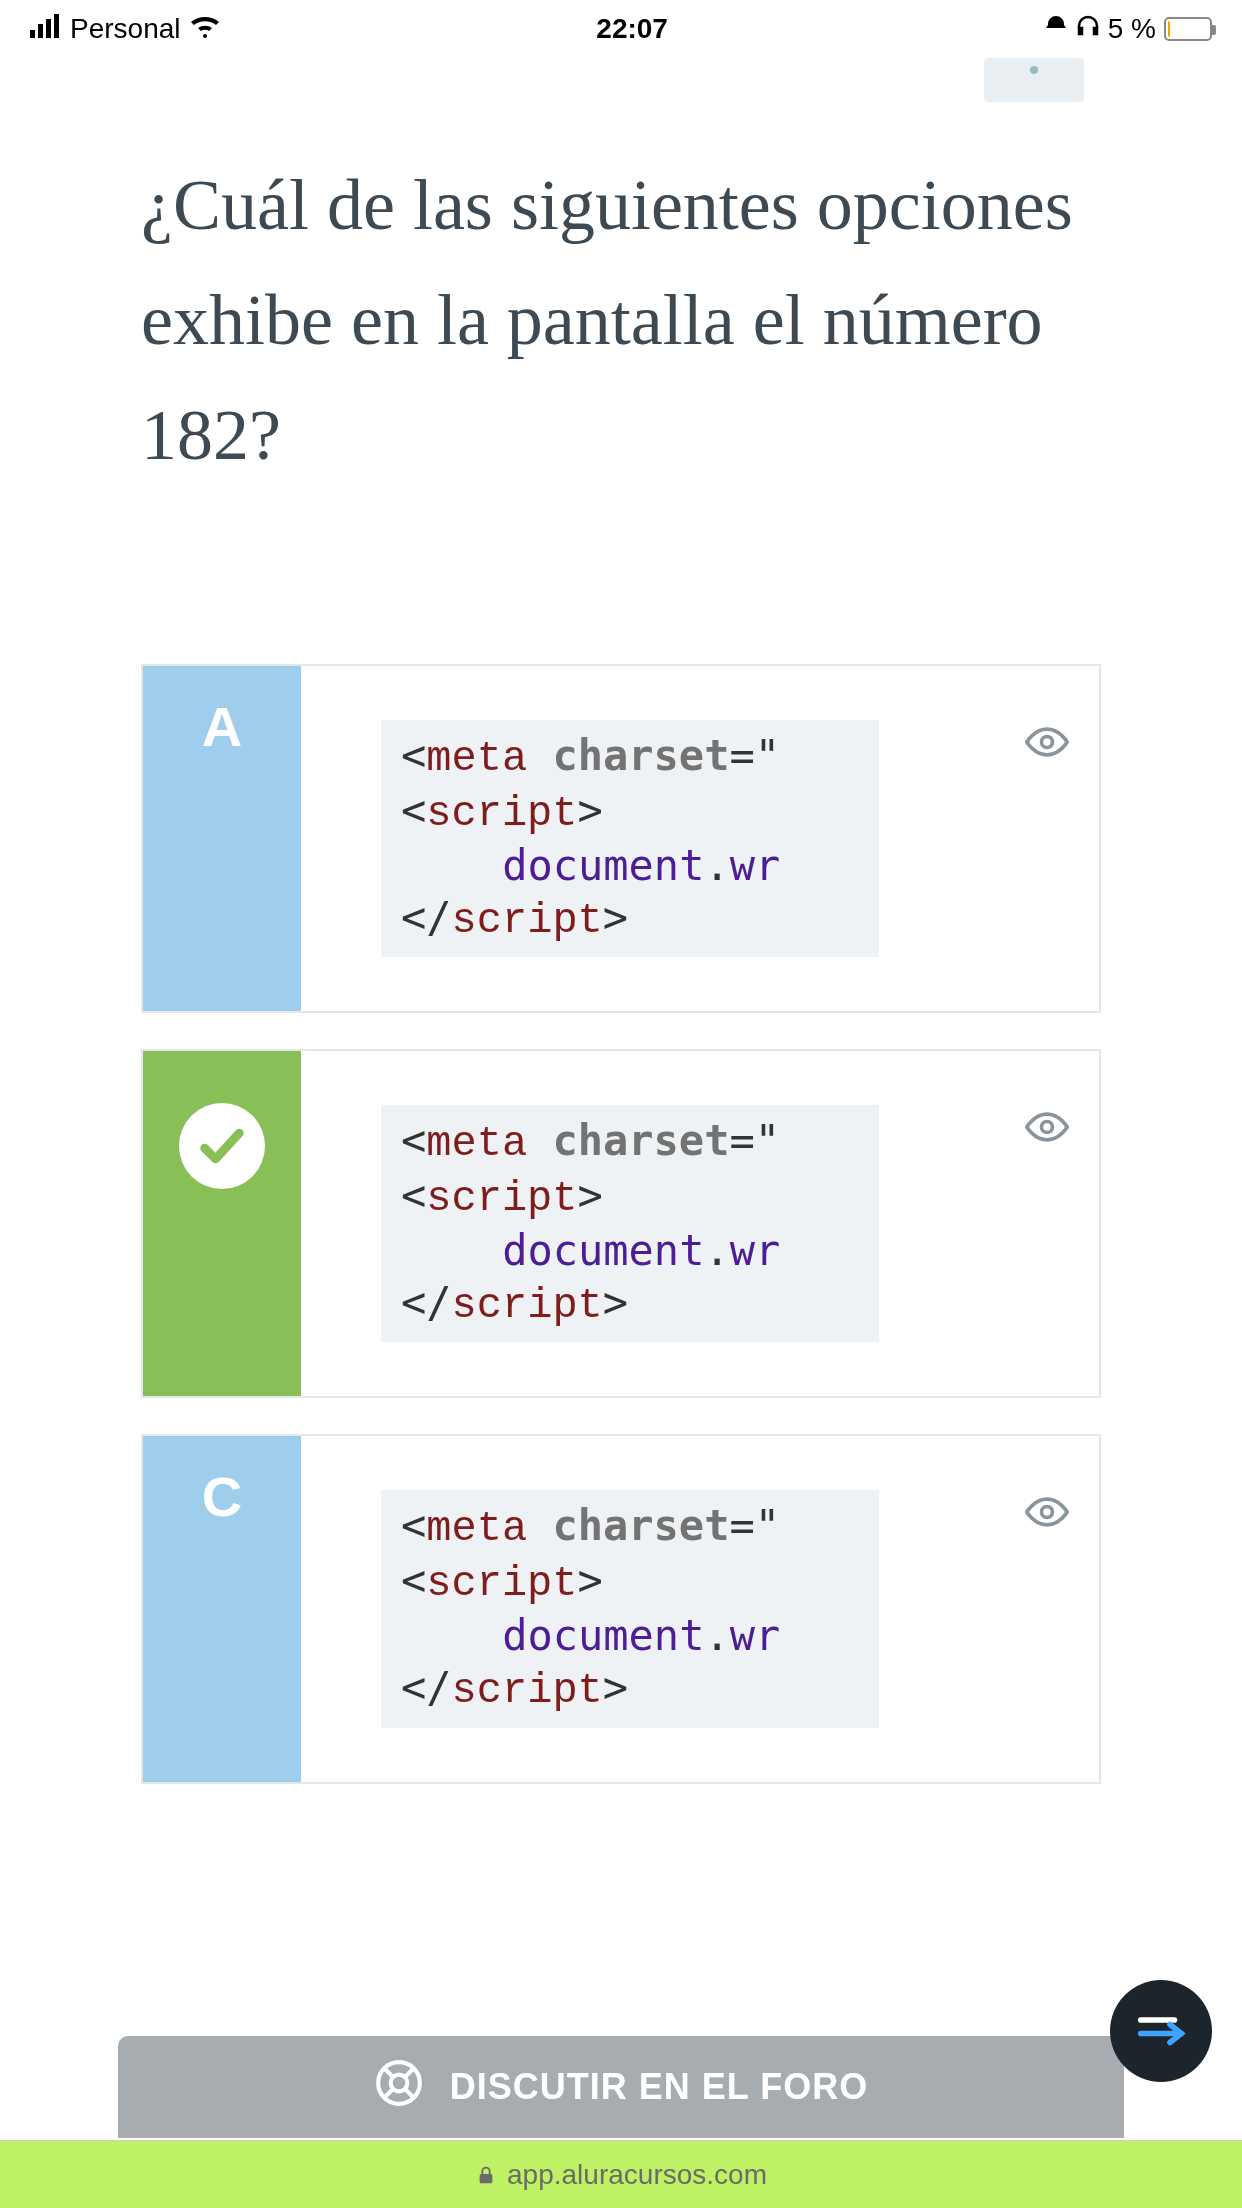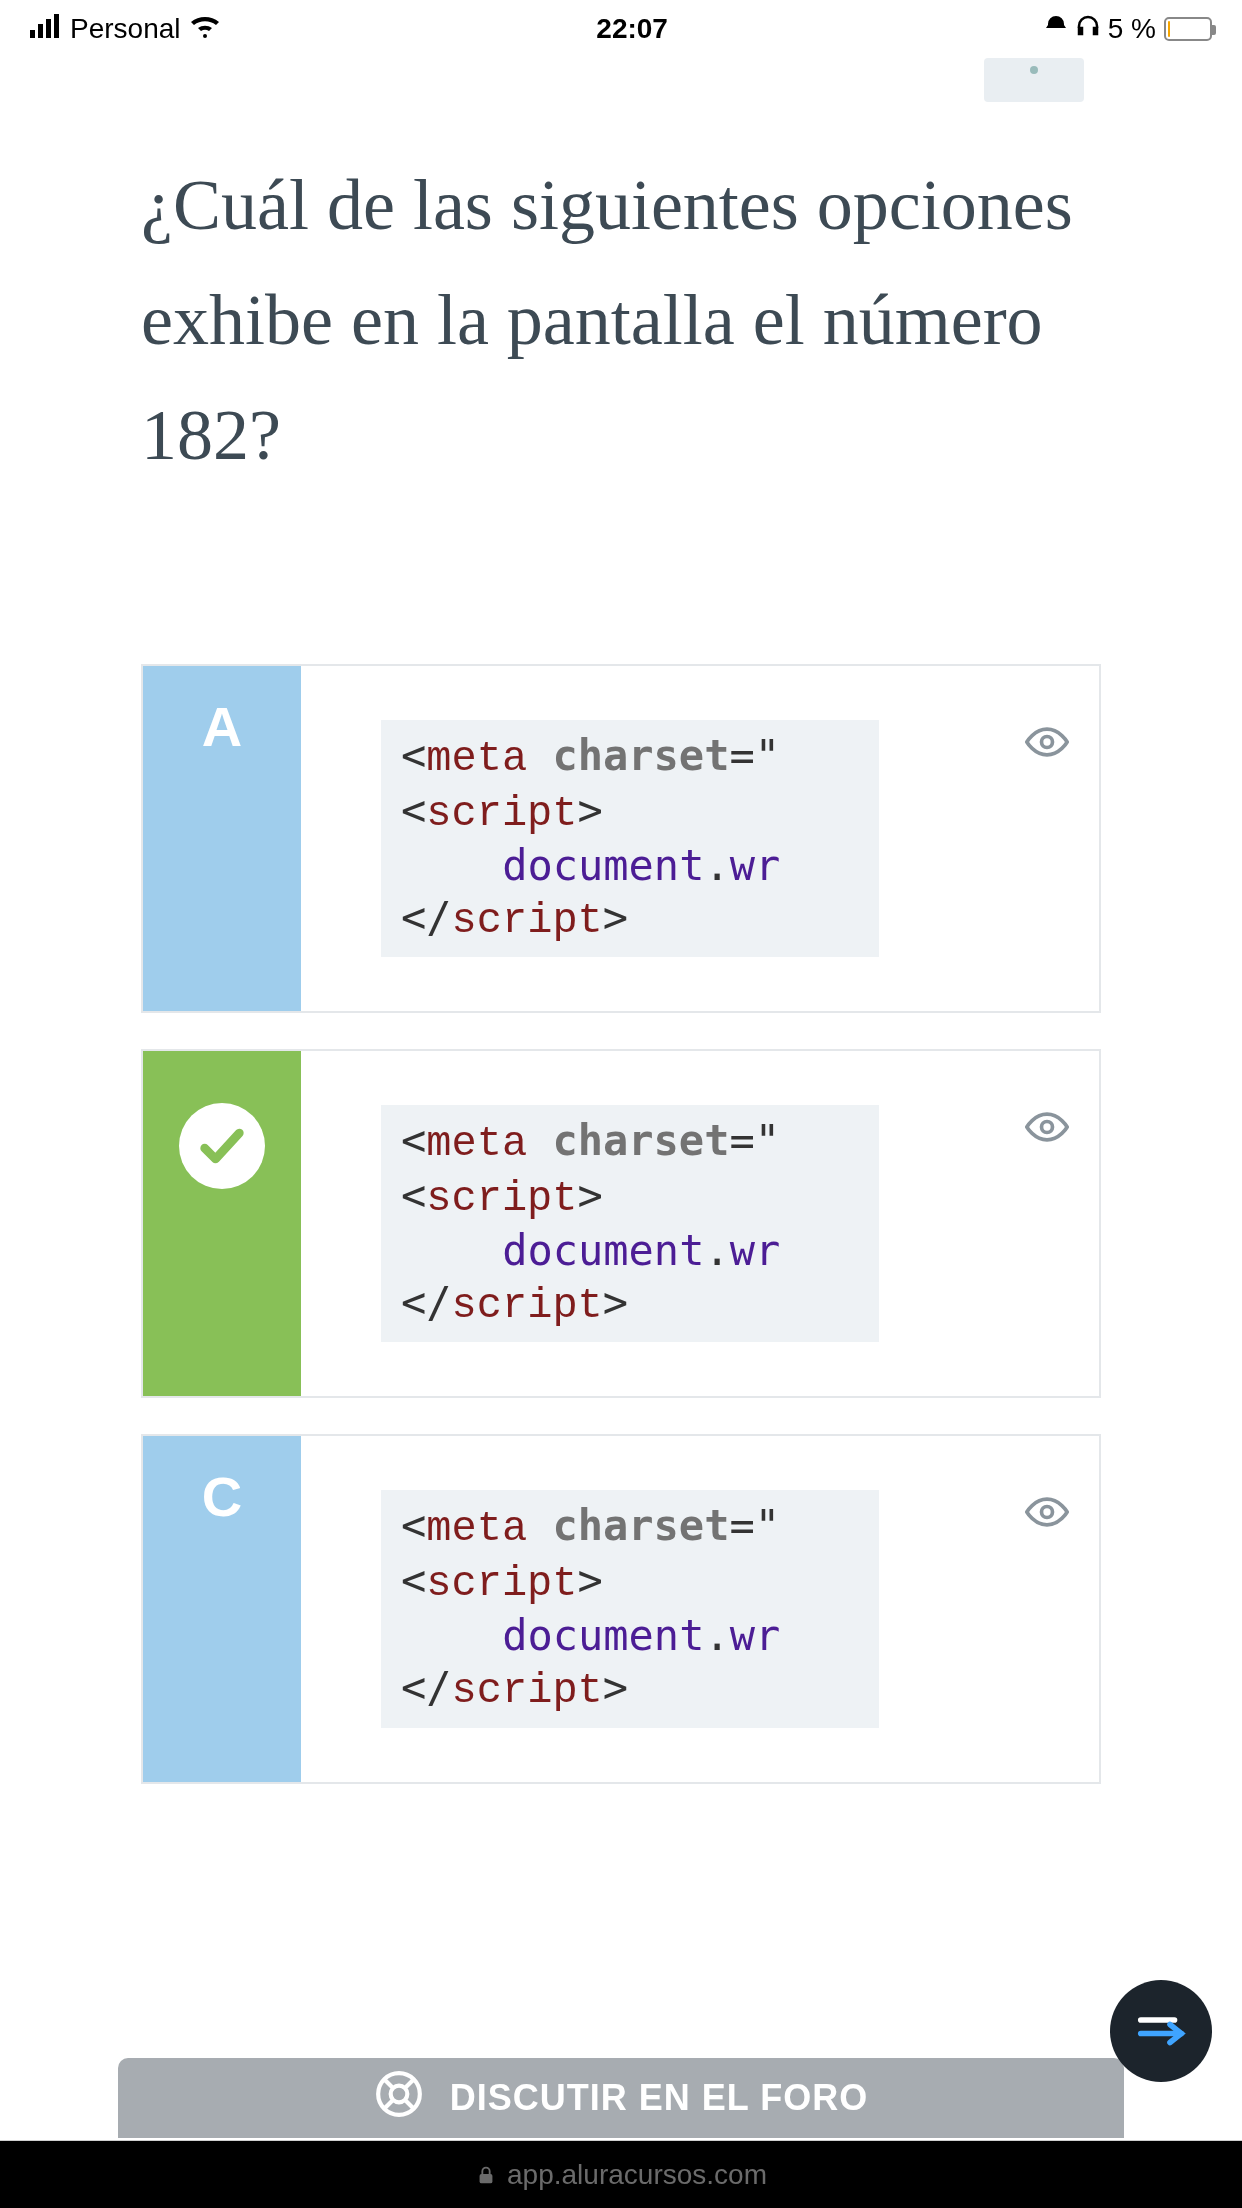--- a/index.html
+++ b/index.html
@@ -32,27 +32,27 @@
   .t-br  { color:#333; } 
   .t-tag { color:#7f1d1d;font-family:Liberation Mono, monospace; }
   .t-attr{ color:#737373;font-weight:bold; }
   .t-eq  { color:#333; }
   .t-str { color:#333; }
   .t-obj { color:#4c1d95; }
   .t-dot { color:#333; }
   .eye-icon { position:absolute; top:54px; right:30px; width:44px; height:44px; }
   .eye-icon svg { width:44px; height:44px; }
 
-  .forum-bar { position:absolute; left:118px; right:118px; bottom:70px; height:80px; background:#a7acb1; border-radius:10px 10px 0 0; display:flex; align-items:center; justify-content:center; gap:26px; color:#fff; font-weight:700; font-size:36px; letter-spacing:1px; }
+  .forum-bar { position:absolute; left:118px; right:118px; bottom:70px; height:102px; background:#a7acb1; border-radius:10px 10px 0 0; display:flex; align-items:center; justify-content:center; gap:26px; color:#fff; font-weight:700; font-size:36px; letter-spacing:1px; }
   .forum-bar svg { width:50px; height:50px; }
 
   .fab { position:absolute; right:30px; bottom:126px; width:102px; height:102px; border-radius:50%; background:#1c242c; display:flex; align-items:center; justify-content:center; }
   .fab svg { width:54px; height:54px; }
 
-  .browser-bar { position:absolute; left:0; right:0; bottom:0; height:68px; border-top:1px solid #cfcfcf; background:#000000; display:flex; align-items:center; justify-content:center; gap:10px; font-size:28px; color:#6b6b6b; }
+  .browser-bar { position:absolute; left:0; right:0; bottom:0; height:68px; border-top:1px solid #cfcfcf; background:#bef264; display:flex; align-items:center; justify-content:center; gap:10px; font-size:28px; color:#6b6b6b; }
   .lock-icon { width:22px; height:22px; display:inline-flex; }
 </style>
 </head>
 <body>
 
 <div class="status-bar">
   <div class="status-left">
     <span>
       <svg width="32" height="24" viewBox="0 0 32 24">
           <rect x="0" y="16" width="5" height="8" fill="#000"></rect>

